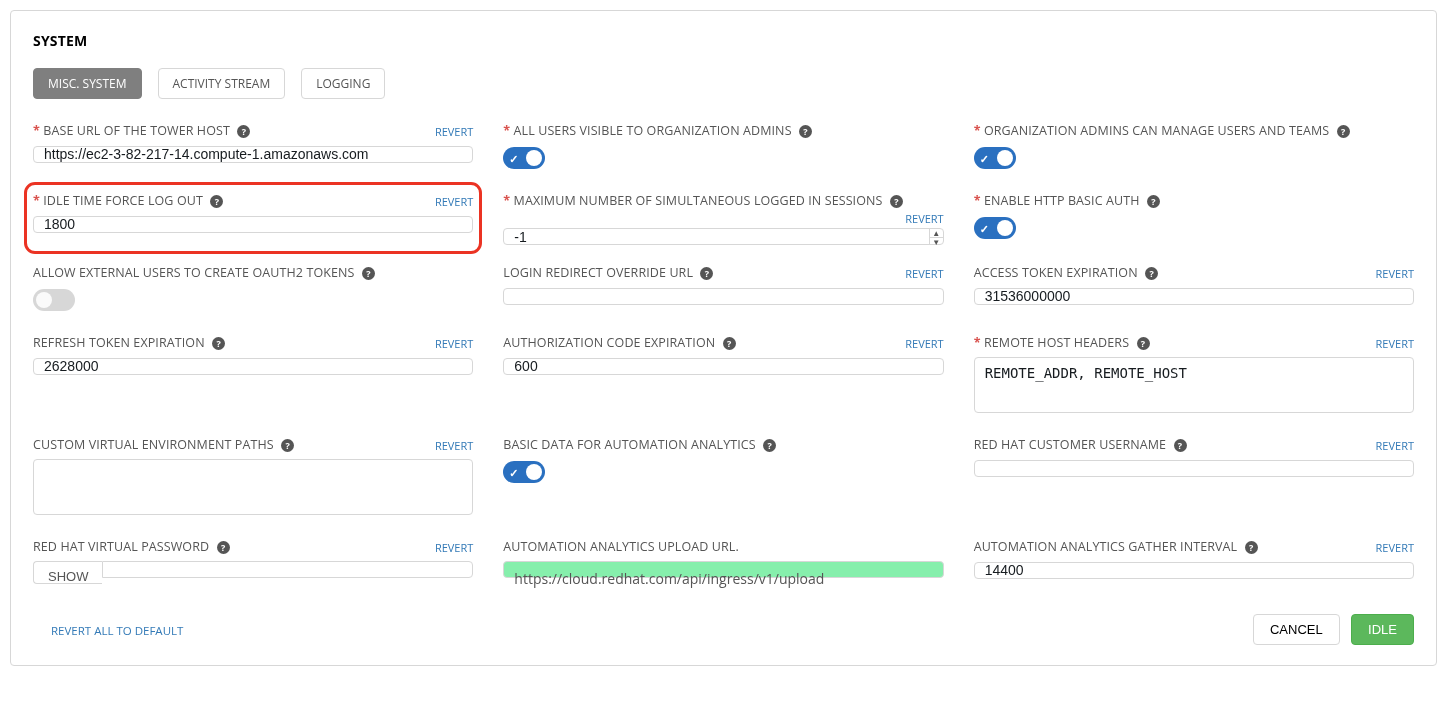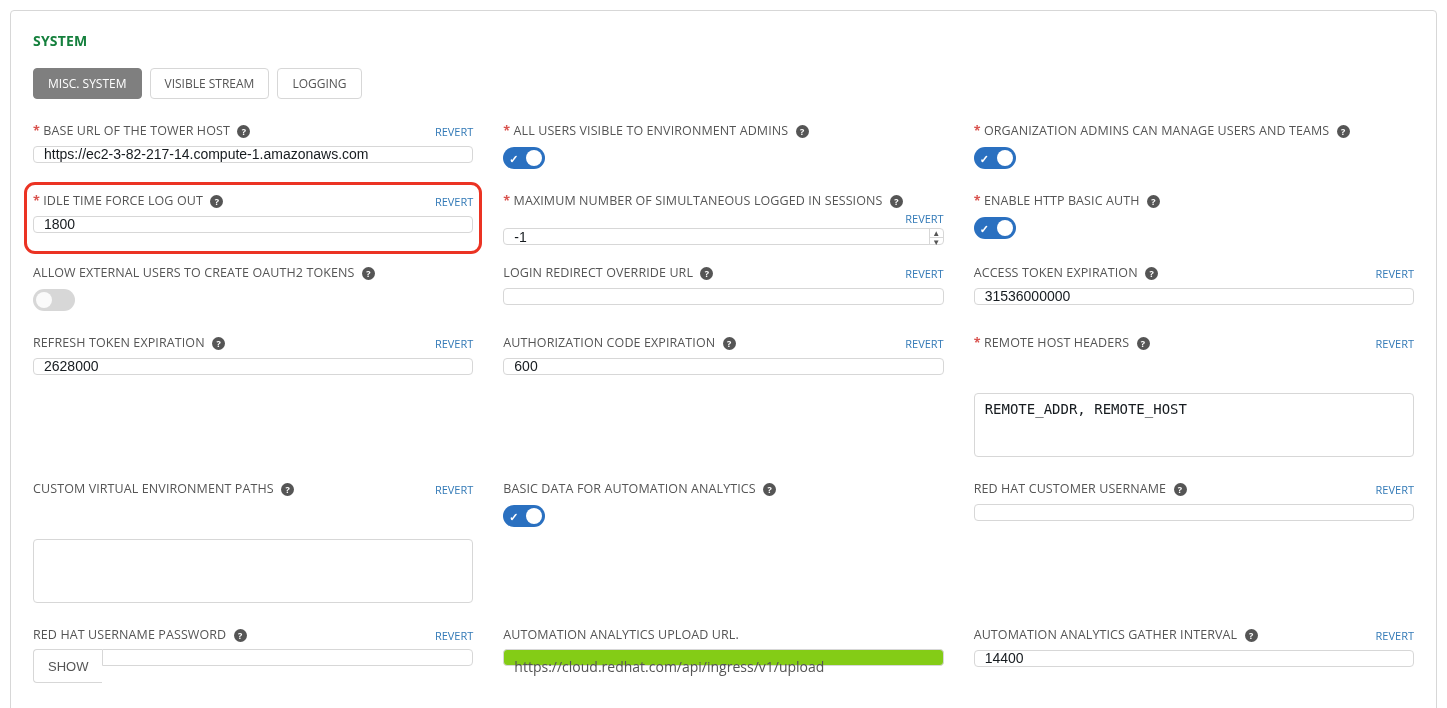--- a/index.html
+++ b/index.html
@@ -12,25 +12,25 @@
   }
   .panel {
     border: 1px solid #d7d7d7;
     border-radius: 4px;
     padding: 20px 22px;
     width: 1427px;
   }
   .panel-title {
     font-size: 14px;
     font-weight: 700;
-    color: #15803d;
+    color: #000000;
     margin-bottom: 18px;
     letter-spacing: 0.2px;
   }
-  .tabs { display: flex; gap: 8px; margin-bottom: 22px; }
+  .tabs { display: flex; gap: 16px; margin-bottom: 22px; }
   .tab {
     border: 1px solid #d7d7d7;
     border-radius: 4px;
     padding: 6px 14px;
     font-size: 12px;
     background: #fff;
     cursor: pointer;
     color: #555;
   }
   .tab.active {
@@ -85,22 +85,22 @@
   input[type=text], .textarea, .ro-input {
     width: 100%;
     border: 1px solid #d7d7d7;
     border-radius: 4px;
     padding: 7px 10px;
     font-size: 14px;
     color: #161b1f;
     background: #fff;
     height: 17px;
   }
-  .textarea { height: 64px; resize: none; margin-top: 36px; }
-  .ro-input { background: #84cc16; color: #555; }
+  .textarea { height: 56px; resize: none; }
+  .ro-input { background: #86efac; color: #555; }
   .spinner-wrap { position: relative; display:flex; }
   .spinner-wrap input { padding-right: 20px; }
   .spinner-btns {
     position: absolute; right: 1px; top: 1px; bottom: 1px;
     width: 14px; display: flex; flex-direction: column;
     border-left: 1px solid #d7d7d7;
   }
   .spinner-btns span {
     flex:1; font-size:8px; display:flex; align-items:center; justify-content:center;
     color:#555; cursor:pointer; line-height:1;
@@ -123,21 +123,21 @@
   }
   .highlight {
     outline: 3px solid #eb3323;
     outline-offset: 6px;
     border-radius: 2px;
   }
   .password-wrap { display:flex; }
   .show-btn {
     border: 1px solid #d7d7d7; border-right:none;
     border-radius: 4px 0 0 4px; padding: 7px 14px; font-size:13px;
-    background:#fff; color:#555; cursor:pointer; height:34px;
+    background:#fff; color:#555; cursor:pointer; height:23px;
   }
   .password-wrap input { border-radius: 0 4px 4px 0; }
   .footer-row {
     display:flex; justify-content:space-between; align-items:center;
     margin-top: 30px;
   }
   .footer-left { padding-left: 18px; }
   .revert-all { color:#337ab7; font-size:11.5px; cursor:pointer; }
   .btn {
     border:1px solid #d7d7d7; border-radius:4px; padding:7px 16px;
@@ -147,41 +147,41 @@
   .sessions-revert { text-align:right; font-size:11px; color:#337ab7; margin-top:-4px; margin-bottom:2px; cursor:pointer;}
 </style>
 </head>
 <body>
 
 <div class="panel">
   <div class="panel-title">SYSTEM</div>
 
   <div class="tabs">
     <div class="tab active">MISC. SYSTEM</div>
-    <div class="tab">VISIBLE STREAM</div>
+    <div class="tab">ACTIVITY STREAM</div>
     <div class="tab">LOGGING</div>
   </div>
 
   <div class="grid">
 
     <div class="field">
       <div class="label-row">
         <span>
           <span class="label-text req">BASE URL OF THE TOWER HOST</span>
           <span class="help-icon">?</span>
         </span>
         <span class="revert-link">REVERT</span>
       </div>
       <input type="text" value="https://ec2-3-82-217-14.compute-1.amazonaws.com" style="">
     </div>
 
     <div class="field">
       <div class="label-row">
         <span>
-          <span class="label-text req">ALL USERS VISIBLE TO ENVIRONMENT ADMINS</span>
+          <span class="label-text req">ALL USERS VISIBLE TO ORGANIZATION ADMINS</span>
           <span class="help-icon">?</span>
         </span>
       </div>
       <div class="toggle on"><span class="check">✓</span><span class="knob"></span></div>
     </div>
 
     <div class="field">
       <div class="label-row">
         <span>
           <span class="label-text req">ORGANIZATION ADMINS CAN MANAGE USERS AND TEAMS</span>
@@ -322,21 +322,21 @@
           <span class="help-icon">?</span>
         </span>
         <span class="revert-link">REVERT</span>
       </div>
       <input type="text" value="" style="">
     </div>
 
     <div class="field">
       <div class="label-row">
         <span>
-          <span class="label-text">RED HAT USERNAME PASSWORD</span>
+          <span class="label-text">RED HAT VIRTUAL PASSWORD</span>
           <span class="help-icon">?</span>
         </span>
         <span class="revert-link">REVERT</span>
       </div>
       <div class="password-wrap">
         <button class="show-btn">SHOW</button>
         <input type="text" value="" style="">
       </div>
     </div>
 

